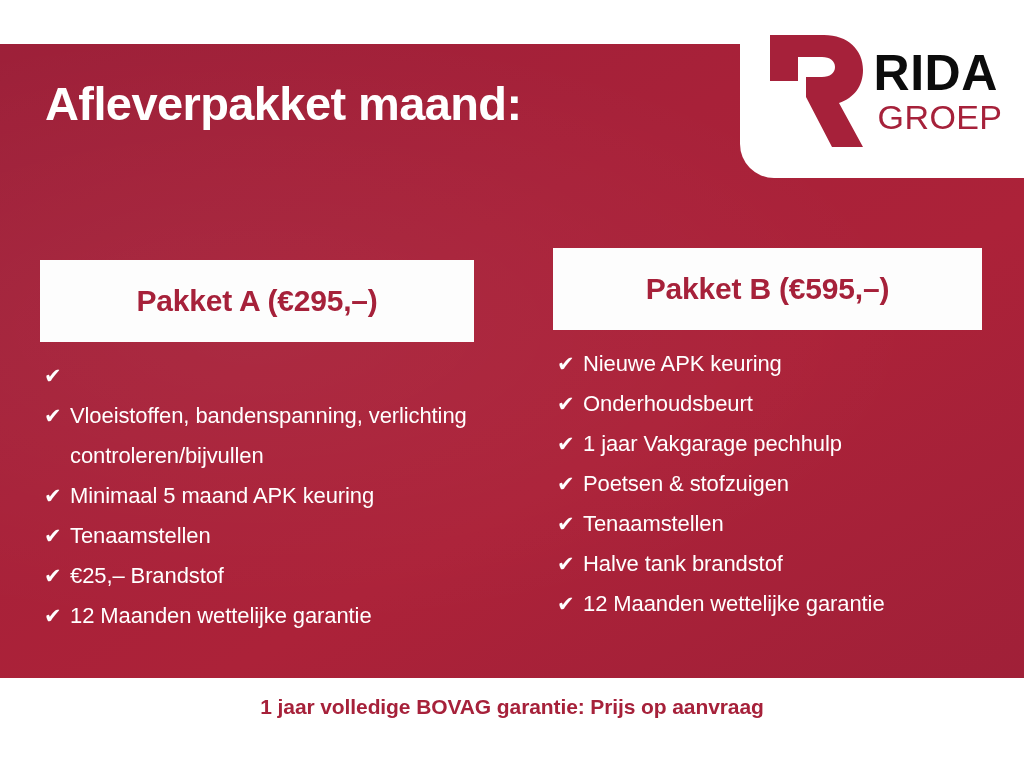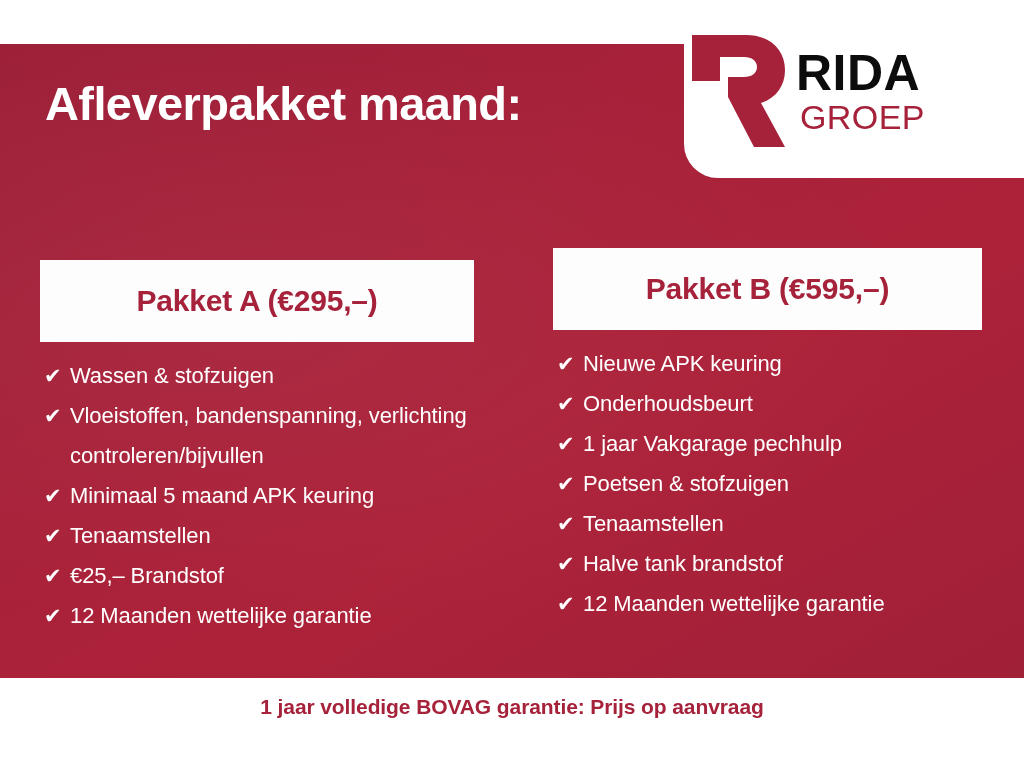--- a/index.html
+++ b/index.html
@@ -48,27 +48,28 @@
     letter-spacing: -0.6px;
     line-height: 1.1;
     white-space: nowrap;
   }
 
   
   .logo-panel {
     position: absolute;
     right: 0;
     top: 0;
-    width: 340px;
+    width: 284px;
     height: 178px;
     background: #ffffff;
     border-bottom-left-radius: 34px;
     display: flex;
     align-items: center;
     box-sizing: border-box;
+    justify-content: center;
   }
   .logo-mark {
     width: 104px;
     height: 124px;
     flex: none;
     margin-right: 8px;
     margin-top: 4px;
   }
   .logo-words {
     display: flex;
@@ -197,21 +198,20 @@
 
   <div class="columns">
 
     <div class="package left">
       <div class="package-header">
         <div class="package-header-title">Pakket A (€295,–)</div>
       </div>
       <ul class="feature-list">
         <li class="feature-item">
           <span class="check-icon">✔</span>
-          <span class="feature-text">Wassen &amp; stofzuigen</span>
         </li>
         <li class="feature-item">
           <span class="check-icon">✔</span>
           <span class="feature-text">Vloeistoffen, bandenspanning, verlichting controleren/bijvullen</span>
         </li>
         <li class="feature-item">
           <span class="check-icon">✔</span>
           <span class="feature-text">Minimaal 5 maand APK keuring</span>
         </li>
         <li class="feature-item">

